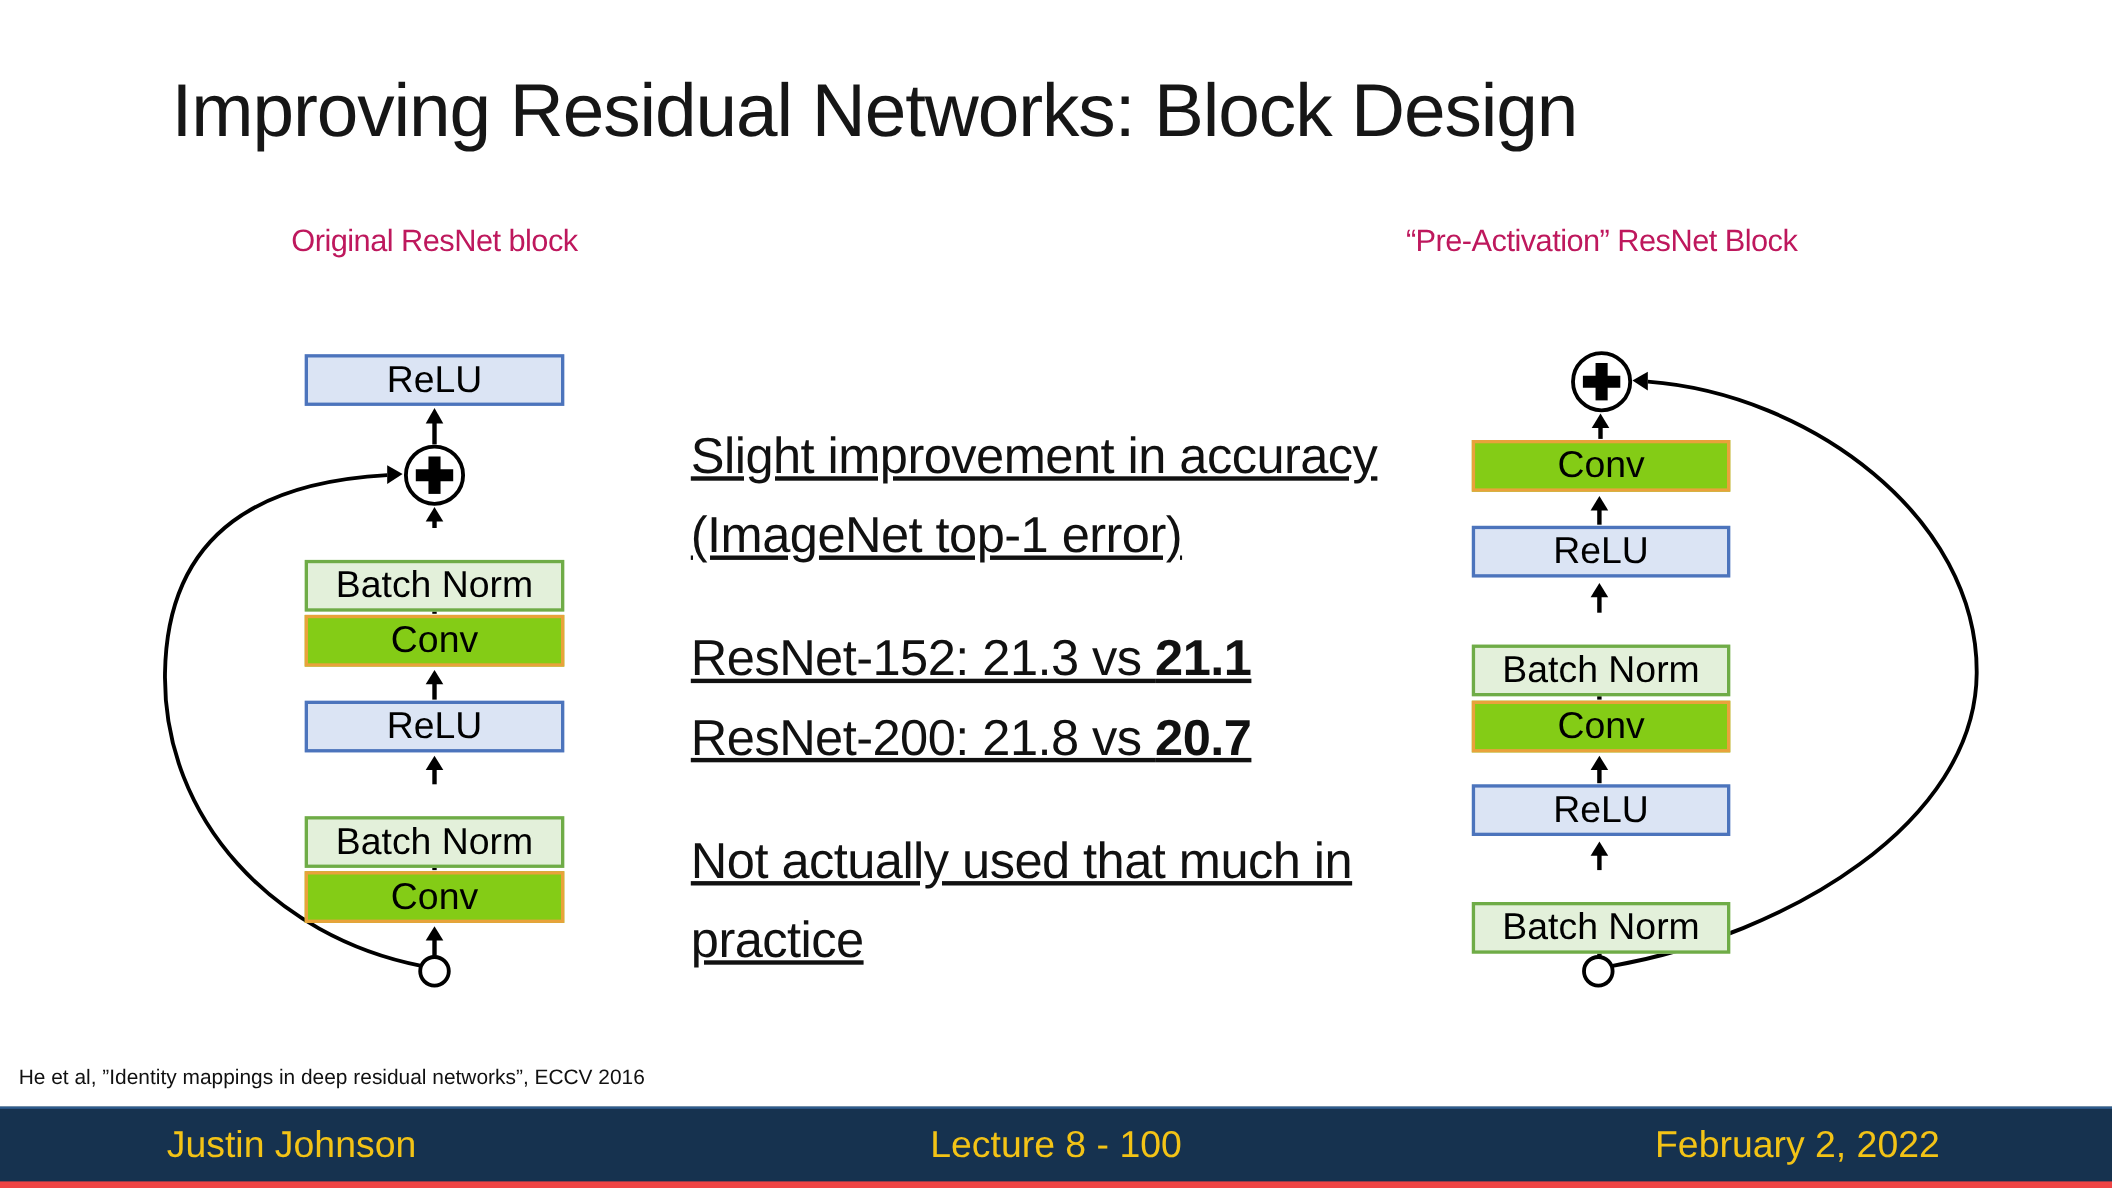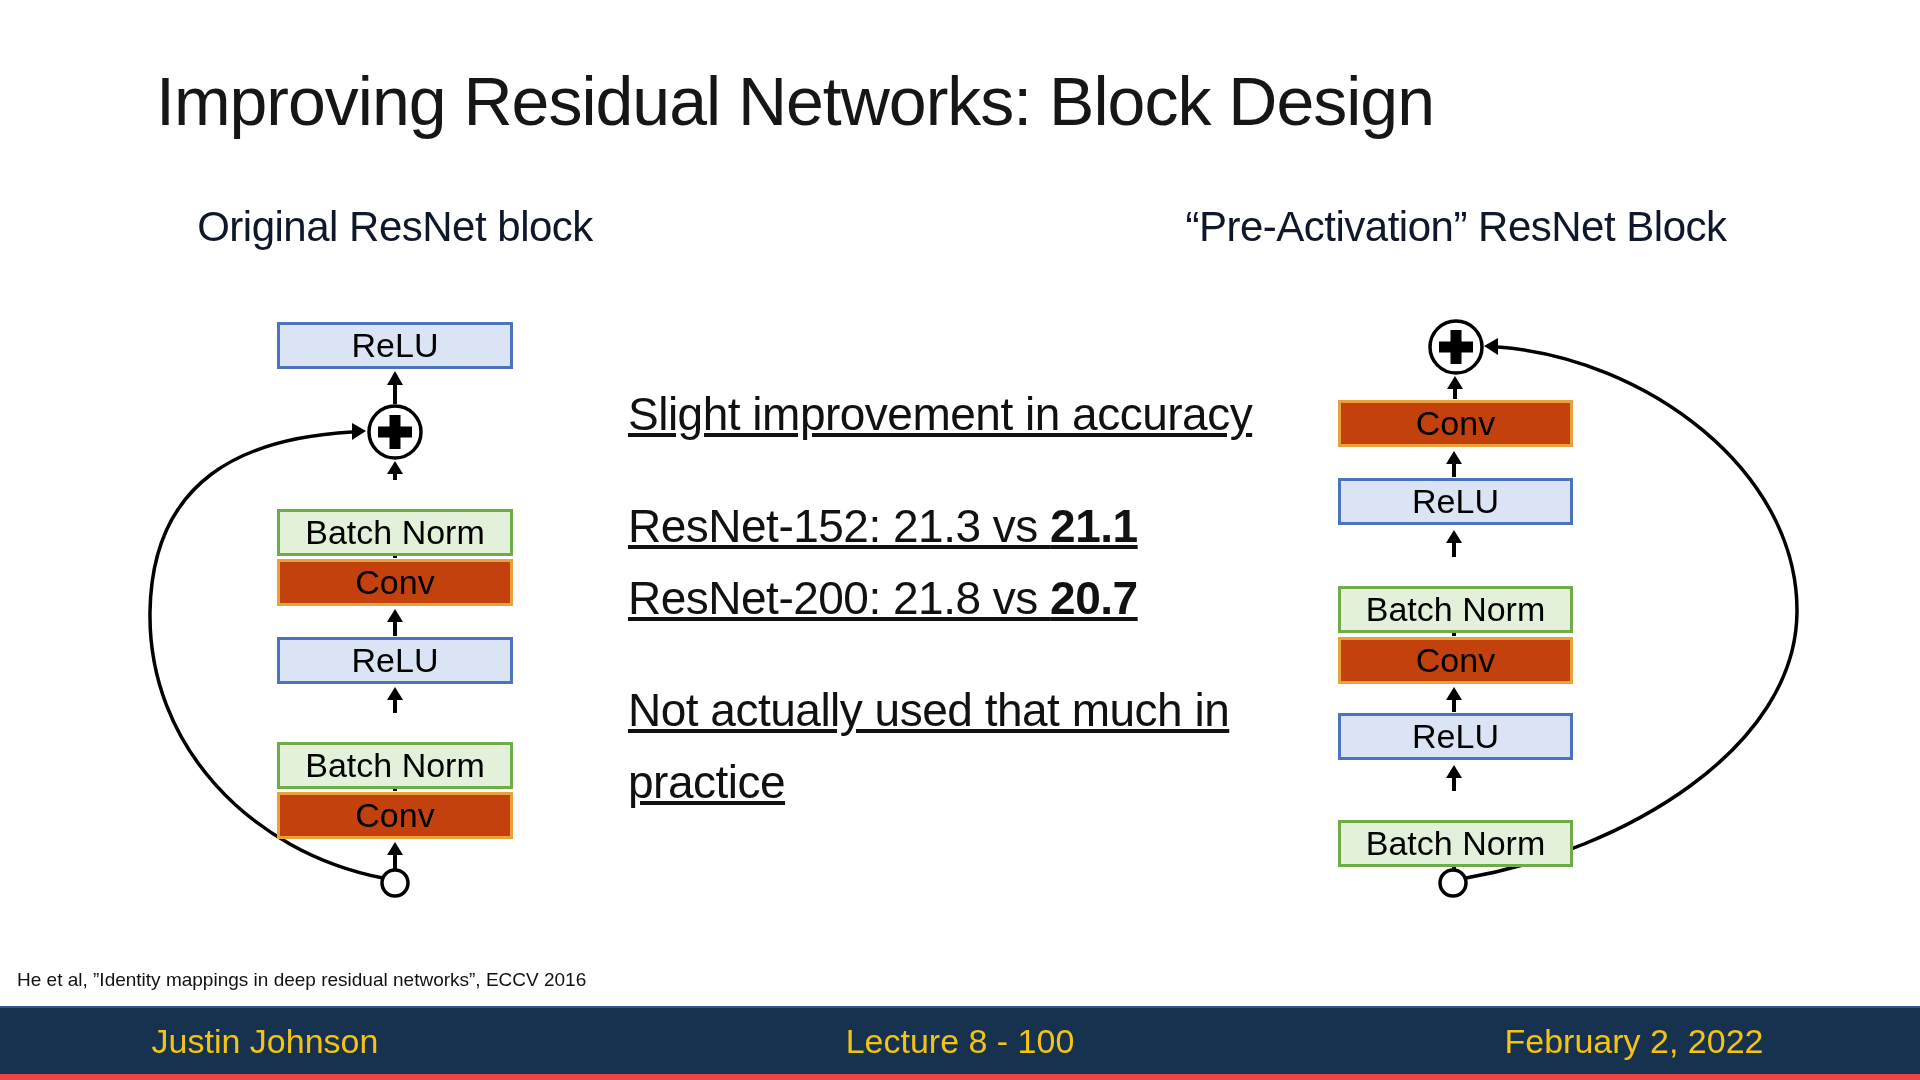--- a/index.html
+++ b/index.html
@@ -5,33 +5,33 @@
   html,body{margin:0;padding:0;background:#888;}
   .slide{
     position:relative;width:1920px;height:1080px;background:#ffffff;overflow:hidden;
     font-family:"Liberation Sans", sans-serif;color:#1a1a1a;
   }
   .title{
     position:absolute;left:156px;top:62px;font-size:68px;letter-spacing:-1px;
     color:#161616;white-space:nowrap;
   }
   .dheading{
-    position:absolute;top:203px;transform:translateX(-50%);font-size:42px;
-    letter-spacing:-0.5px;color:#0f172a;white-space:nowrap;
+    position:absolute;top:203px;transform:translateX(-50%);font-size:28px;
+    letter-spacing:-0.5px;color:#be185d;white-space:nowrap;
   }
   .dheading.left{left:395px;}
   .dheading.right{left:1456px;}
   .box{
     position:absolute;box-sizing:border-box;height:47px;border:3px solid #14532d;
     display:flex;align-items:center;justify-content:center;
     font-size:34px;color:#000;white-space:nowrap;
   }
   .box.relu{background:#DBE4F4;border-color:#4C74BC;}
   .box.bn{background:#E3F0DA;border-color:#6FAC47;margin-top:28px;}
-  .box.conv{background:#c2410c;border-color:#E9A23B;}
+  .box.conv{background:#84cc16;border-color:#E9A23B;}
   .lbox{left:277px;width:236px;}
   .rbox{left:1338px;width:235px;}
   .overlay{position:absolute;left:0;top:0;pointer-events:none;}
   .commentary{
     position:absolute;left:628px;top:378px;font-size:46px;line-height:72px;
     letter-spacing:-0.5px;color:#111;text-decoration:underline;
   }
   .commentary p{margin:0 0 40px 0;}
   .commentary b{font-weight:700;text-align:right;}
   .citation{
@@ -128,20 +128,21 @@
   <div class="box conv rbox" style="top:400px">Conv</div>
   <div class="box relu rbox" style="top:478px">ReLU</div>
   <div class="box bn   rbox" style="top:558px">Batch Norm</div>
   <div class="box conv rbox" style="top:637px">Conv</div>
   <div class="box relu rbox" style="top:713px">ReLU</div>
   <div class="box bn   rbox" style="top:792px">Batch Norm</div>
 
   <div class="commentary">
     <p>
       <span>Slight improvement in accuracy</span><br>
+      <span>(ImageNet top-1 error)</span>
     </p>
     <p>
       <span>ResNet-152: 21.3 vs </span><b>21.1</b><br>
       <span>ResNet-200: 21.8 vs </span><b>20.7</b>
     </p>
     <p>
       <span>Not actually used that much in</span><br>
       <span>practice</span>
     </p>
   </div>

